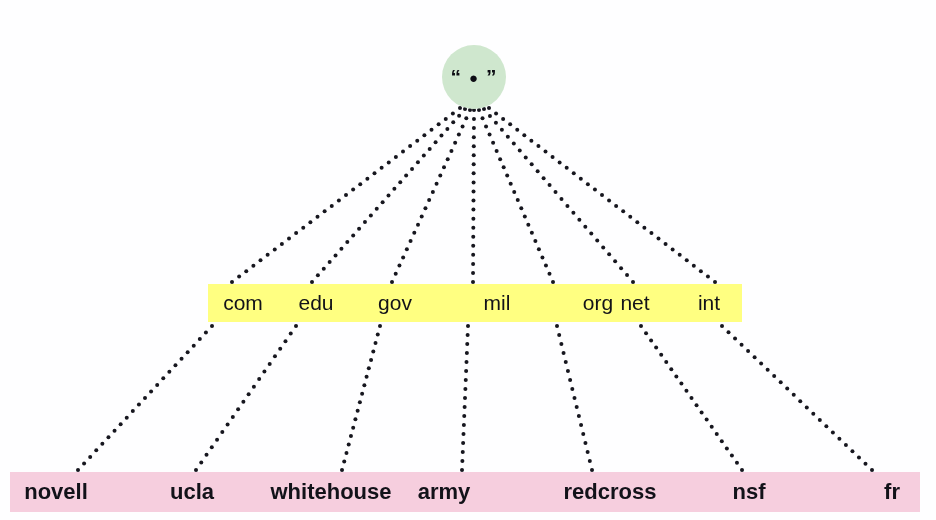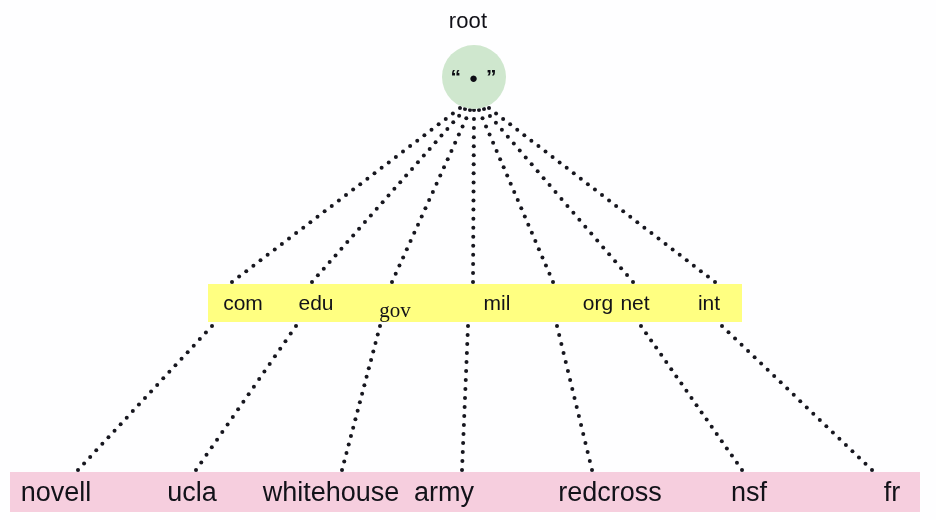--- a/index.html
+++ b/index.html
@@ -76,21 +76,21 @@
   }
   .node-label {
     position: absolute;
     transform: translate(-50%, -50%);
     white-space: nowrap;
     font-size: 21px;
     color: #121219;
     text-align: center;
   }
   .tld-label { font-size: 21px; }
-  .sld-label { font-size: 27px; }
+  .sld-label { font-size: 22px; font-weight: bold; }
 </style>
 </head>
 <body>
 
 <div id="canvas">
 
   <svg id="edges" viewBox="0 0 936 520" xmlns="http://www.w3.org/2000/svg">
       <g>
         <circle cx="460.00" cy="108.00" r="2" fill="#16161e"></circle>
         <circle cx="452.88" cy="113.44" r="2" fill="#16161e"></circle>
@@ -437,37 +437,36 @@
         <circle cx="832.87" cy="432.43" r="2" fill="#16161e"></circle>
         <circle cx="839.39" cy="438.70" r="2" fill="#16161e"></circle>
         <circle cx="845.91" cy="444.96" r="2" fill="#16161e"></circle>
         <circle cx="852.43" cy="451.22" r="2" fill="#16161e"></circle>
         <circle cx="858.96" cy="457.48" r="2" fill="#16161e"></circle>
         <circle cx="865.48" cy="463.74" r="2" fill="#16161e"></circle>
         <circle cx="872.00" cy="470.00" r="2" fill="#16161e"></circle>
       </g>
     </svg>
 
-  <div class="root-label">root</div>
 
   <div class="root-circle">
     <div class="root-glyph">
       <span>“</span>
       <span style="margin:0 7px;font-size:15px;">●</span>
       <span>”</span>
     </div>
   </div>
 
   <div class="band band-tld"></div>
   <div class="band band-sld"></div>
 
   <div id="tld-labels">
       <div class="node-label tld-label" style="left: 243px; top: 303px;">com</div>
       <div class="node-label tld-label" style="left: 316px; top: 303px;">edu</div>
-      <div class="node-label tld-label" style="left: 395px; top: 310px; font-family: Liberation Serif, serif;">gov</div>
+      <div class="node-label tld-label" style="left: 395px; top: 303px;">gov</div>
       <div class="node-label tld-label" style="left: 473px; top: 303px; margin-left: 24px;">mil</div>
       <div class="node-label tld-label" style="left: 550px; top: 303px; margin-left: 48px;">org</div>
       <div class="node-label tld-label" style="left: 635px; top: 303px;">net</div>
       <div class="node-label tld-label" style="left: 709px; top: 303px;">int</div>
     </div>
   <div id="sld-labels">
       <div class="node-label sld-label" style="left: 56px; top: 492px;">novell</div>
       <div class="node-label sld-label" style="left: 192px; top: 492px;">ucla</div>
       <div class="node-label sld-label" style="left: 331px; top: 492px;">whitehouse</div>
       <div class="node-label sld-label" style="left: 444px; top: 492px;">army</div>

